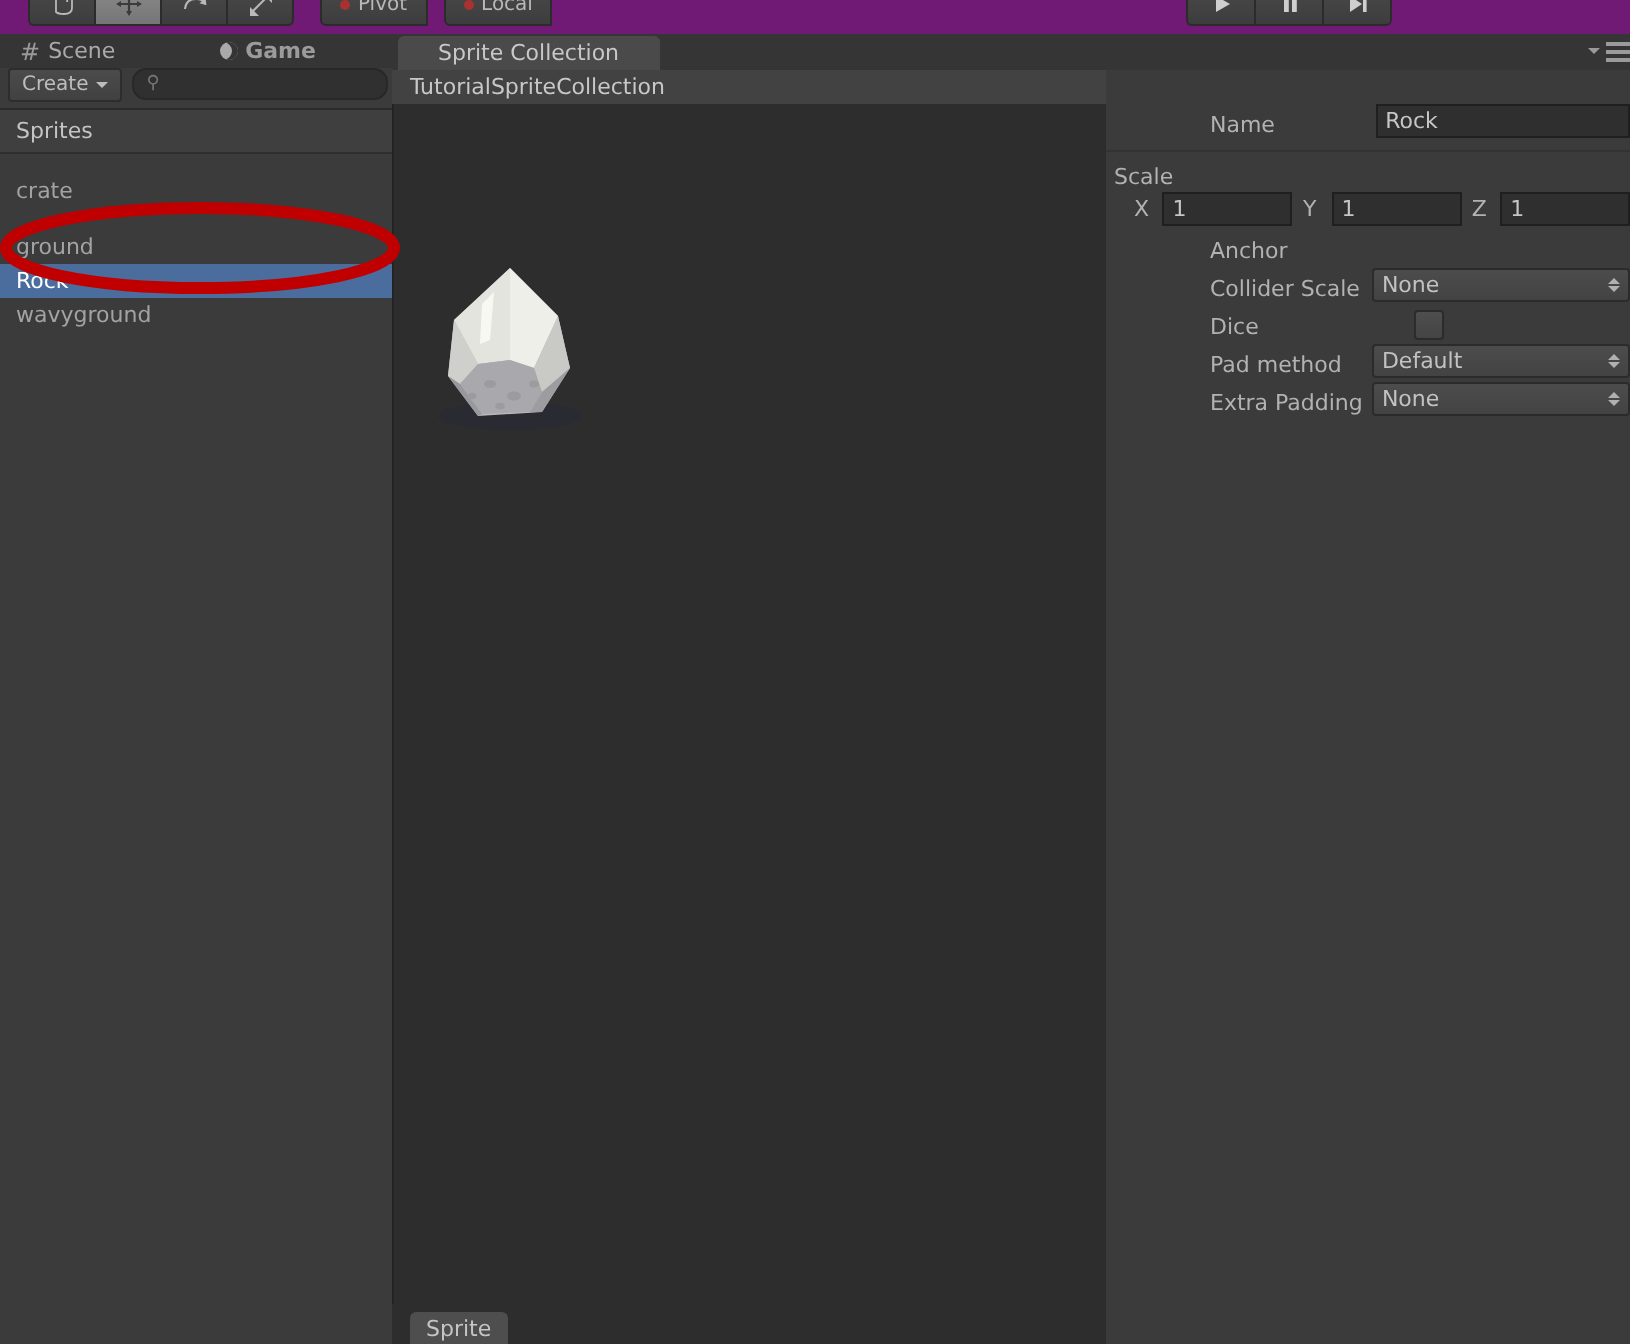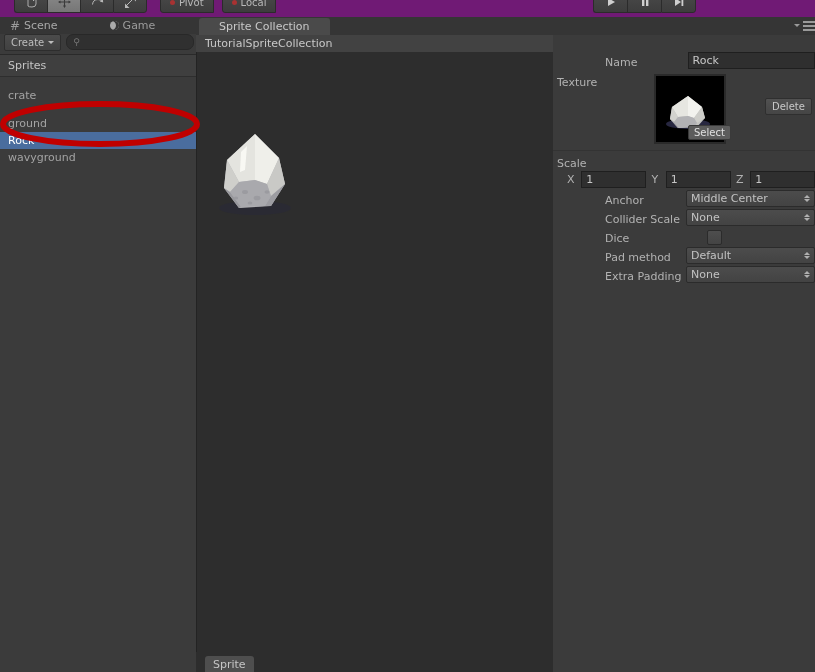--- a/index.html
+++ b/index.html
@@ -68,21 +68,21 @@
   .scene-tabrow {
     position: absolute; left: 0; top: 0; width: 196px; height: 17px;
     background: #353535;
     display: flex; align-items: center;
   }
   .dock-tab {
     height: 17px; padding: 0 10px 0 6px;
     display: flex; align-items: center; gap: 4px;
     font-size: 11px; color: #a9a9a9;
   }
-  .dock-tab.inactive { color: #9b9b9b; }
+  .dock-tab.inactive { color: #9b9b9b; font-weight: bold; }
   .hash-icon { color:#9a9a9a; font-size:12px; line-height:1; }
   .moon-icon {
     width:9px;height:9px;border-radius:50%;
     background:#aaa;
     box-shadow: inset -3px 0 0 0 #353535;
     display:inline-block;
   }
 
   .create-row {
     position: absolute; left: 0; top: 17px; width: 196px; height: 20px;
@@ -438,42 +438,20 @@
 
     <div class="insp-body">
 
       <div class="row">
         <div class="row-label">Name</div>
         <div class="txtfield name-field">
           <span>Rock</span>
         </div>
       </div>
 
-      <div class="texture-row">
-        <div class="tex-label">Texture</div>
-        <div class="tex-box">
-          <svg width="64" height="62" viewBox="0 0 64 62">
-            <rect width="64" height="62" fill="#000000"></rect>
-            <ellipse cx="32" cy="48" rx="22" ry="5" fill="#272740"></ellipse>
-            <path d="M32 20 L46 31 L49 42 L41 51 L22 52 L14 43 L16 31 Z" fill="#c3c3c0"></path>
-            <path d="M32 20 L46 31 L38 42 L32 40 Z" fill="#f2f2ee"></path>
-            <path d="M32 20 L32 40 L22 41 L16 31 Z" fill="#e6e6e1"></path>
-            <path d="M16 31 L22 41 L18 46 L14 43 Z" fill="#d2d2ce"></path>
-            <path d="M46 31 L49 42 L41 47 L38 42 Z" fill="#cdcdc9"></path>
-            <path d="M22 41 L32 40 L38 42 L41 47 L38 51 L23 52 L18 46 Z" fill="#b2b2b5"></path>
-            <path d="M18 46 L23 52 L22 52 L14 43 Z" fill="#a0a0a5"></path>
-          </svg>
-        </div>
-        <div class="select-btn">
-          <span>Select</span>
-        </div>
-        <div class="delete-btn">
-          <span>Delete</span>
-        </div>
-      </div>
 
       <div class="sep"></div>
 
       <div class="scale-head">Scale</div>
 
       <div class="xyz-row">
         <div class="xyz-lab">X</div>
         <div class="txtfield xyz-field">
           <span>1</span>
         </div>
@@ -484,27 +462,20 @@
         </div>
         <div class="xyz-gap"></div>
         <div class="xyz-lab">Z</div>
         <div class="txtfield xyz-field">
           <span>1</span>
         </div>
       </div>
 
       <div class="row">
         <div class="row-label">Anchor</div>
-        <div class="dropdown">
-          <span>Middle Center</span>
-          <span class="dd-arrows">
-              <i class="up"></i>
-              <i class="down"></i>
-            </span>
-        </div>
       </div>
 
       <div class="row">
         <div class="row-label">Collider Scale</div>
         <div class="dropdown">
           <span>None</span>
           <span class="dd-arrows">
               <i class="up"></i>
               <i class="down"></i>
             </span>

